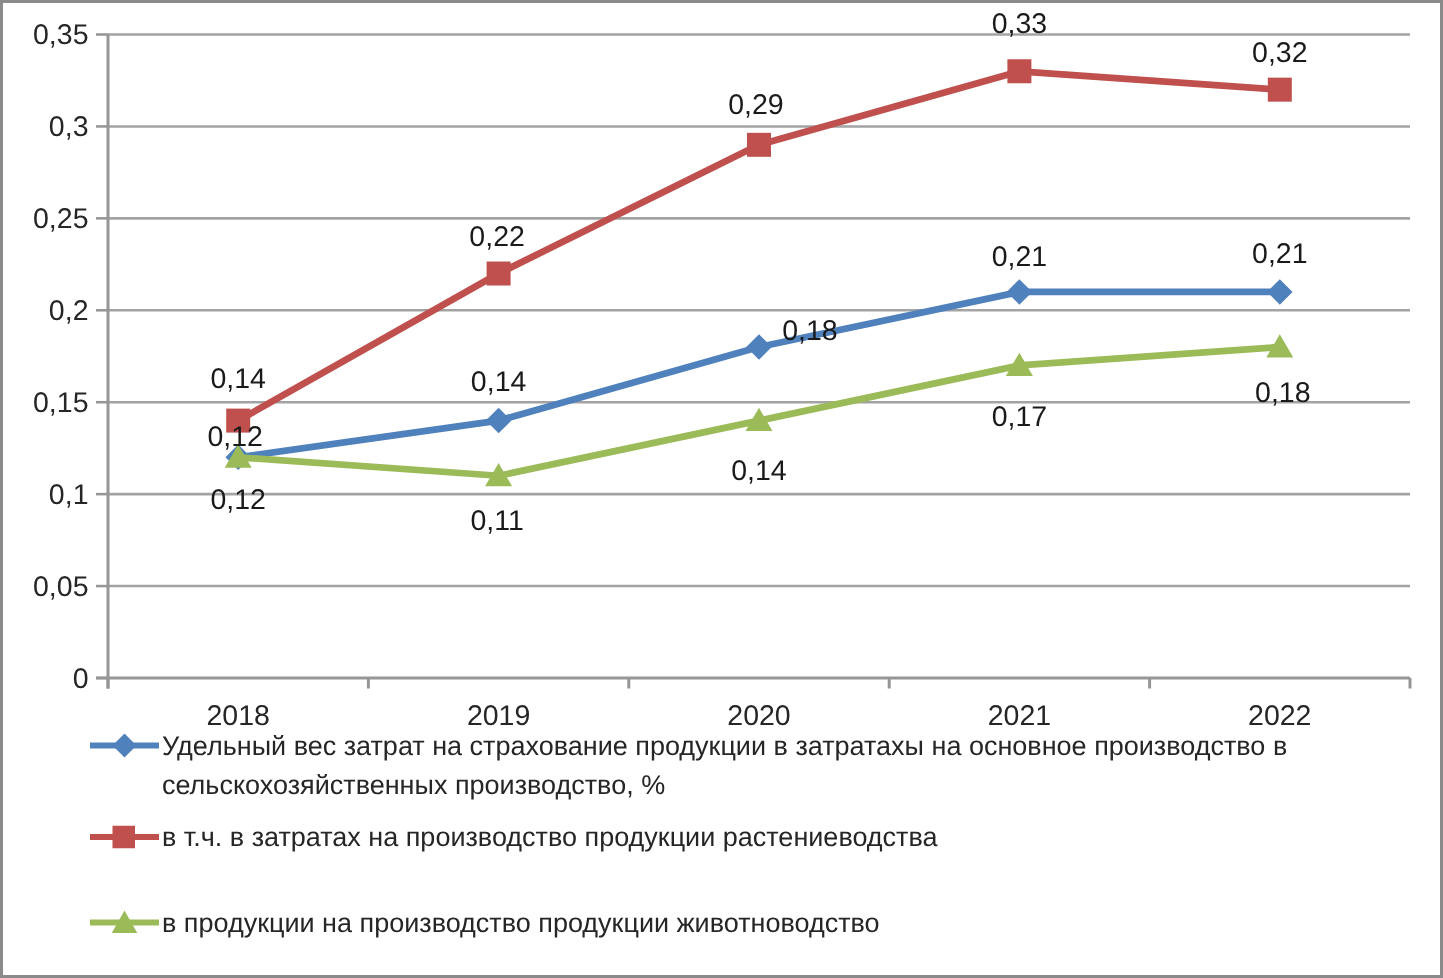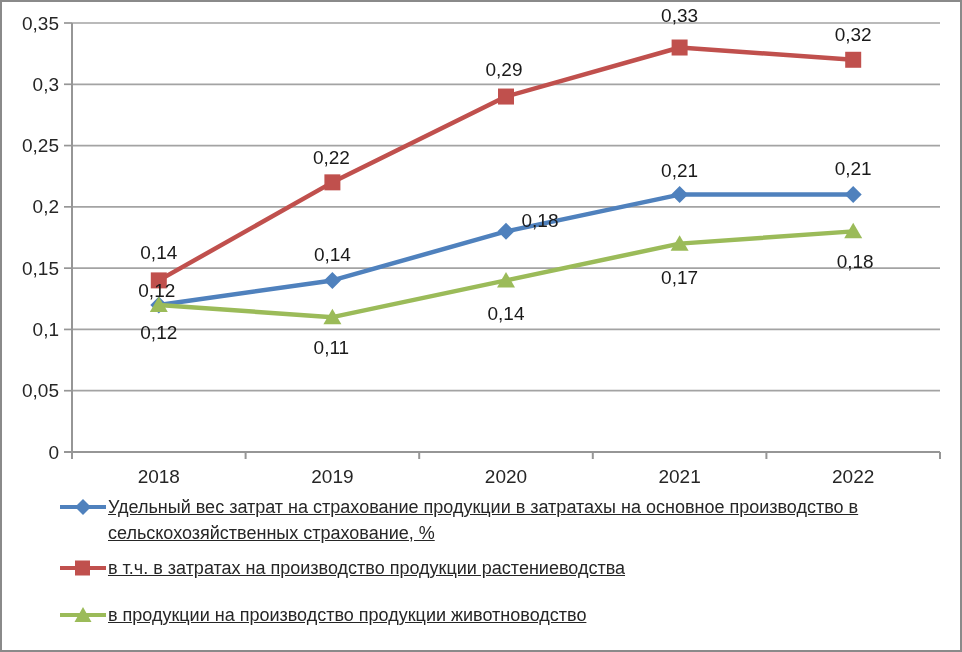--- a/index.html
+++ b/index.html
@@ -20,33 +20,32 @@
     fill: #262626;
   }
   #chart-svg text.data-label {
     font-family: "Liberation Sans", sans-serif;
     font-size: 19px;
     fill: #1a1a1a;
   }
   .legend {
     position: absolute;
     left: 58px;
-    top: 492px;
+    top: 482px;
     right: 16px;
     color: #262626;
     font-size: 18px;
     line-height: 26px;
-    text-decoration: underline;
   }
   .legend-item {
     display: flex;
     align-items: flex-start;
   }
   .legend-item.li-0 { margin-bottom: 9px; }
-  .legend-item.li-1 { margin-bottom: 21px; }
+  .legend-item.li-1 { margin-bottom: 31px; }
   .lg-marker { flex: 0 0 auto; margin-top: 5px; margin-right: 2px; }
   .lg-text span { display: block; }
 </style>
 </head>
 <body>
 
 <div class="frame">
 
   <svg id="chart-svg" width="962" height="492" viewBox="0 0 962 492">
       <line x1="62" y1="450" x2="70" y2="450" stroke="#969696" stroke-width="1.7"></line>
@@ -122,21 +121,21 @@
 
   <div class="legend">
 
     <div class="legend-item li-0">
       <svg class="lg-marker" width="46" height="16" viewBox="0 0 46 16">
         <line class="lg-line" x1="0" y1="8" x2="46" y2="8" stroke-width="4" stroke="#4F81BD"></line>
         <polygon class="lg-shape" points="23,0 31,8 23,16 15,8" fill="#4F81BD"></polygon>
       </svg>
       <div class="lg-text">
         <span>Удельный вес затрат на страхование продукции в затратахы на основное производство в</span>
-        <span>сельскохозяйственных страхование, %</span>
+        <span>сельскохозяйственных производство, %</span>
       </div>
     </div>
 
     <div class="legend-item li-1">
       <svg class="lg-marker" width="46" height="16" viewBox="0 0 46 16">
         <line class="lg-line" x1="0" y1="8" x2="46" y2="8" stroke-width="4" stroke="#C0504D"></line>
         <rect class="lg-shape" x="15" y="0.5" width="15" height="15" fill="#C0504D"></rect>
       </svg>
       <div class="lg-text">
         <span>в т.ч. в затратах на производство продукции растениеводства</span>

